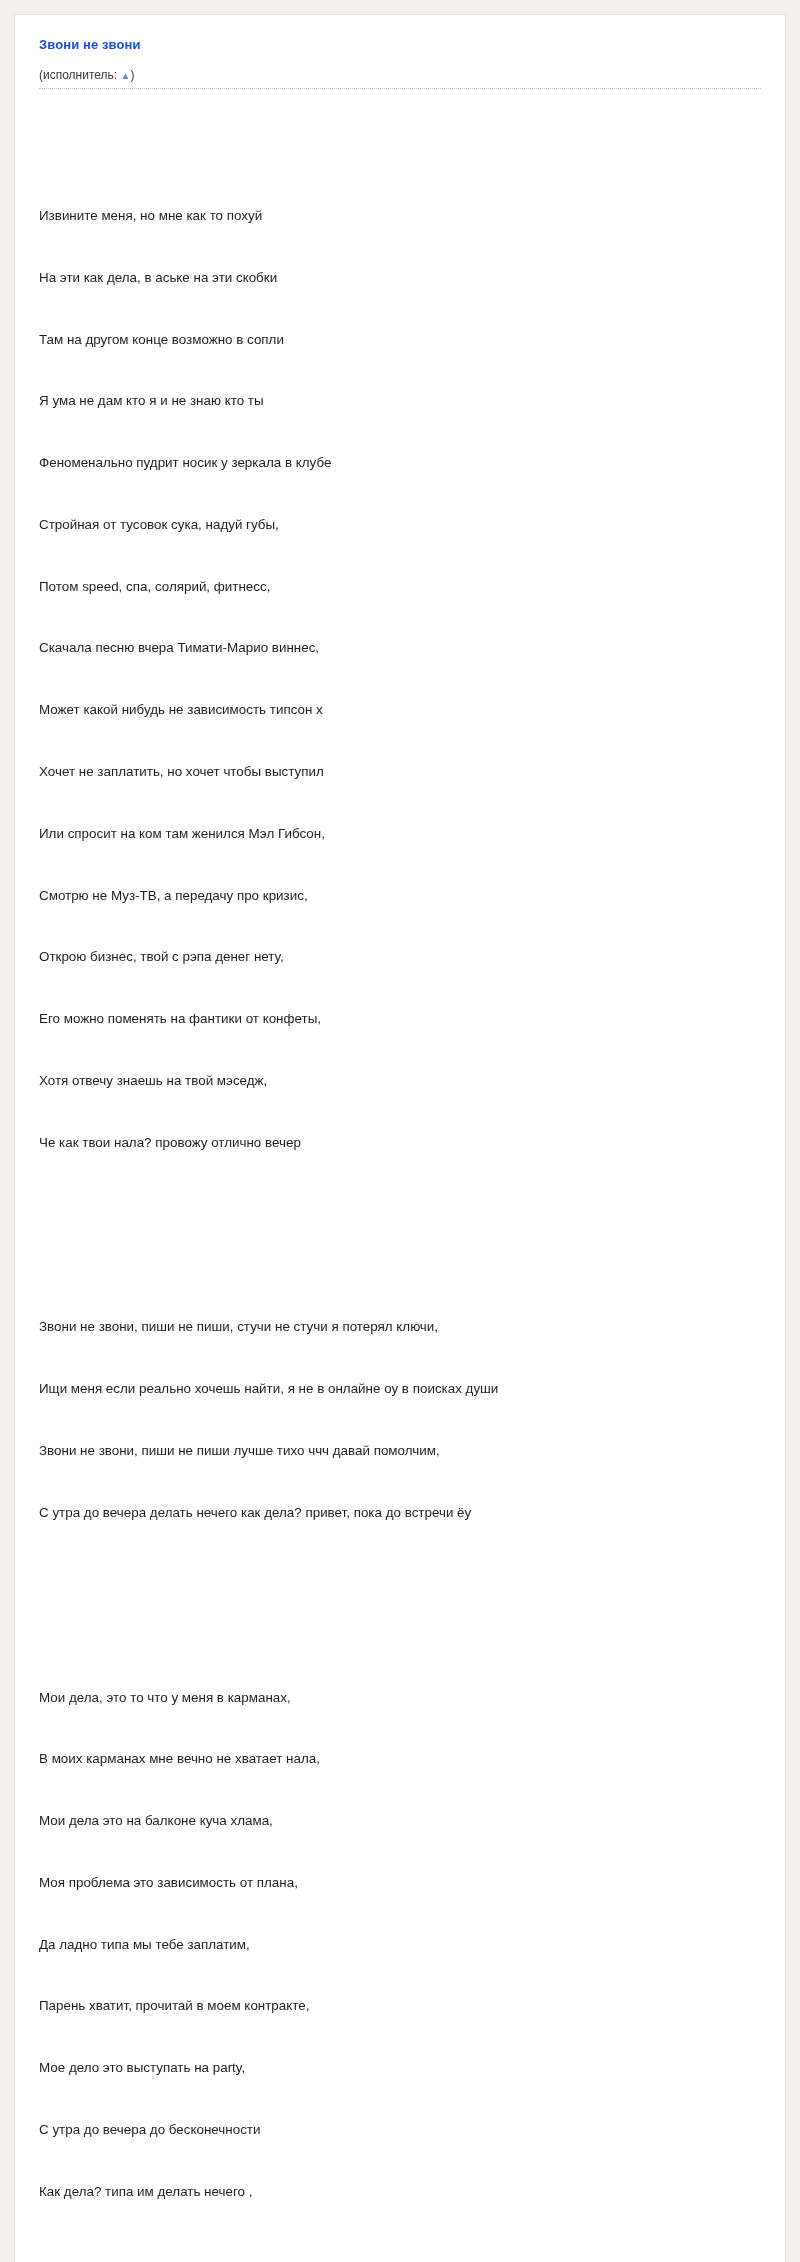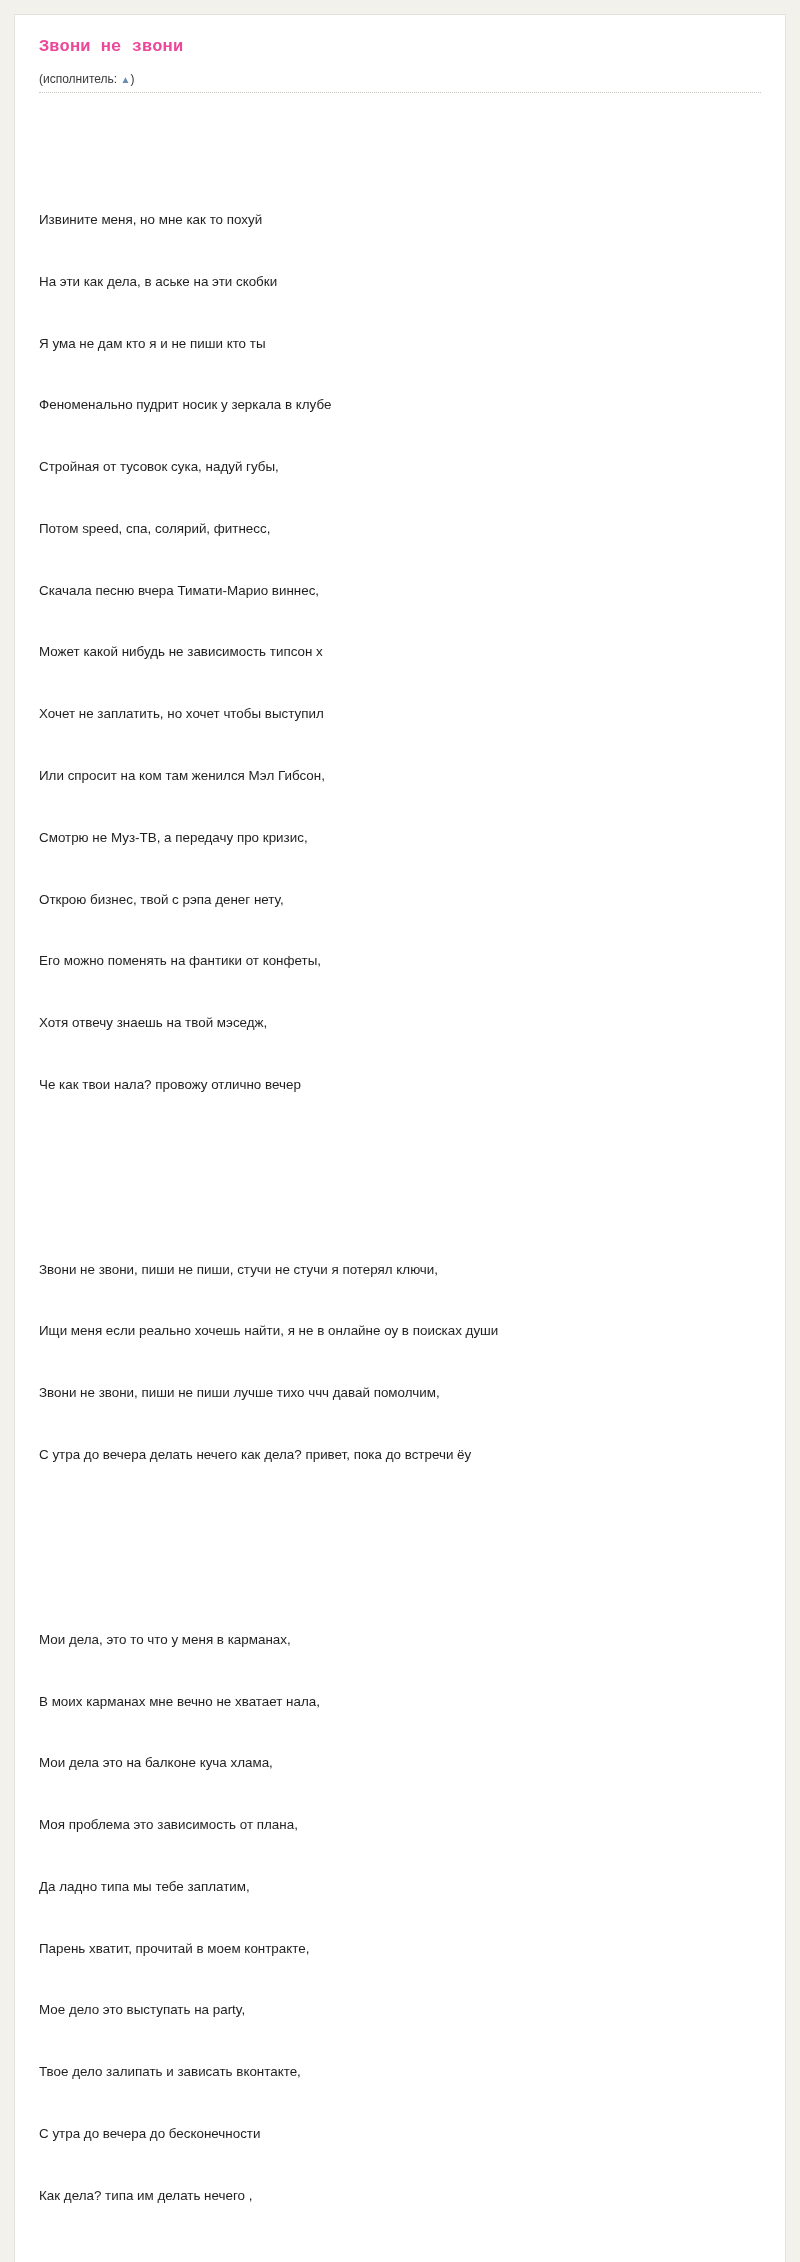--- a/index.html
+++ b/index.html
@@ -20,26 +20,25 @@
   }
   .sheet {
     margin: 0 14px;
     background: #ffffff;
     border: 1px solid #e3e2dd;
     box-sizing: border-box;
     padding: 22px 24px 30px 24px;
     min-height: 2222px;
   }
   .song-title {
-    color: #ec4899;
-    font-size: 17px;
+    color: #1d4ed8;
+    font-size: 13px;
     font-weight: bold;
     margin: 0 0 4px 0;
     letter-spacing: 0.1px;
-    font-family: Liberation Mono, monospace;
   }
   .performer-line {
     font-size: 12px;
     color: #3a3a3a;
     margin: 16px 0 6px 0;
   }
   .performer-line .arrow {
     color: #6a8ab0;
     font-size: 10px;
   }
@@ -77,21 +76,22 @@
       <span>(исполнитель: </span><span class="arrow">▲</span><span>)</span>
     </div>
 
     <hr class="rule">
 
     <div class="lyrics">
 
       <div class="stanza">
         <span class="line">Извините меня, но мне как то похуй</span>
         <span class="line">На эти как дела, в аське на эти скобки</span>
-        <span class="line">Я ума не дам кто я и не пиши кто ты</span>
+        <span class="line">Там на другом конце возможно в сопли</span>
+        <span class="line">Я ума не дам кто я и не знаю кто ты</span>
         <span class="line">Феноменально пудрит носик у зеркала в клубе</span>
         <span class="line">Стройная от тусовок сука, надуй губы,</span>
         <span class="line">Потом speed, спа, солярий, фитнесс,</span>
         <span class="line">Скачала песню вчера Тимати-Марио виннес,</span>
         <span class="line">Может какой нибудь не зависимость типсон х</span>
         <span class="line">Хочет не заплатить, но хочет чтобы выступил</span>
         <span class="line">Или спросит на ком там женился Мэл Гибсон,</span>
         <span class="line">Смотрю не Муз-ТВ, а передачу про кризис,</span>
         <span class="line">Открою бизнес, твой с рэпа денег нету,</span>
         <span class="line">Его можно поменять на фантики от конфеты,</span>
@@ -107,21 +107,20 @@
       </div>
 
       <div class="stanza">
         <span class="line">Мои дела, это то что у меня в карманах,</span>
         <span class="line">В моих карманах мне вечно не хватает нала,</span>
         <span class="line">Мои дела это на балконе куча хлама,</span>
         <span class="line">Моя проблема это зависимость от плана,</span>
         <span class="line">Да ладно типа мы тебе заплатим,</span>
         <span class="line">Парень хватит, прочитай в моем контракте,</span>
         <span class="line">Мое дело это выступать на party,</span>
-        <span class="line">Твое дело залипать и зависать вконтакте,</span>
         <span class="line">С утра до вечера до бесконечности</span>
         <span class="line">Как дела? типа им делать нечего ,</span>
         
         
         
         
         
         
       </div>
 

